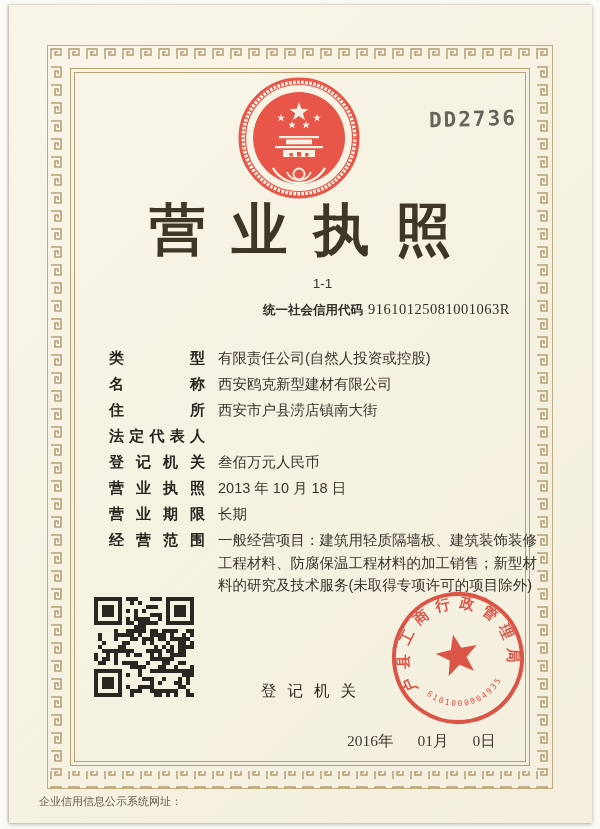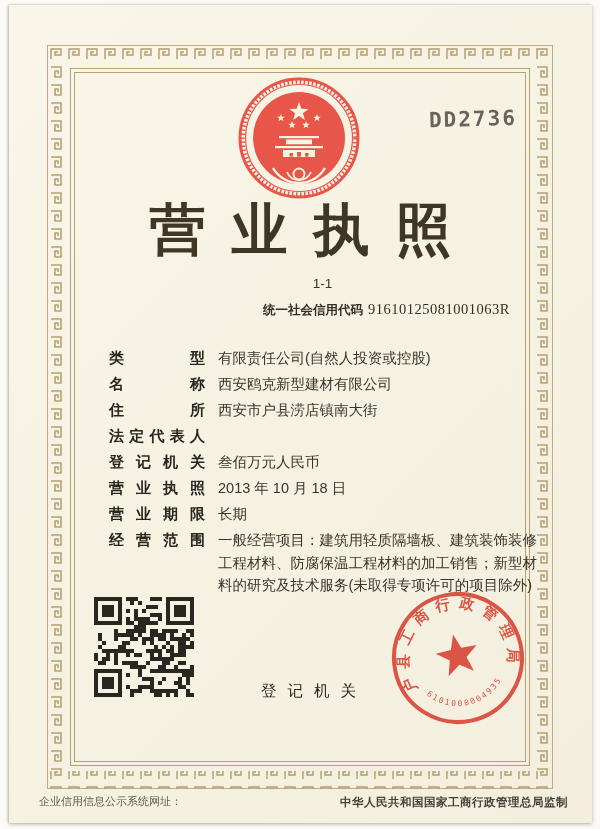--- a/index.html
+++ b/index.html
@@ -502,22 +502,26 @@
         <path transform="translate(0,-2)" fill="#d8483a" d="M0,-22 L5.29,-7.28 L20.92,-6.8 L8.56,2.78 L12.93,17.8 L0,9 L-12.93,17.8 L-8.56,2.78 L-20.92,-6.8 L-5.29,-7.28 Z"></path>
         <text font-size="14.5" letter-spacing="8" fill="#d8483a" font-weight="700" font-family="Liberation Sans, sans-serif">
           <textPath href="#sealArc" startOffset="50%" text-anchor="middle">户县工商行政管理局</textPath>
         </text>
         <text font-size="8" letter-spacing="2" fill="#d8483a" font-family="DejaVu Sans Mono, monospace">
           <textPath href="#sealNum" startOffset="50%" text-anchor="middle">6101000004935</textPath>
         </text>
       </g>
     </svg>
 
+    <div class="date-row">
+      <span>2016年</span>
+      <span>01月</span>
+      <span>0日</span>
+    </div>
 
     <div class="footer">
       <div class="footer-left">
         <span class="site-label">企业信用信息公示系统网址：</span>
       </div>
-      <span class="issuer">中华人民共和国国家工商行政管理总局监制</span>
     </div>
 
   </div>
 </div>
 
 </body></html>

